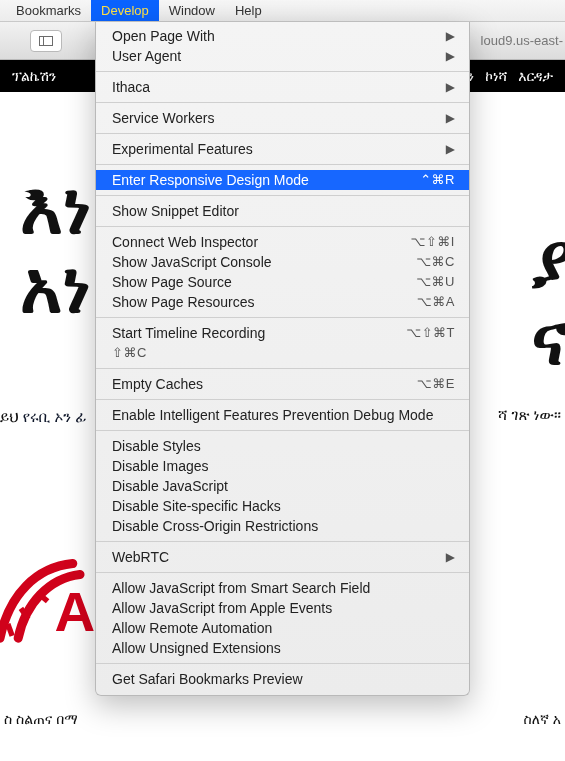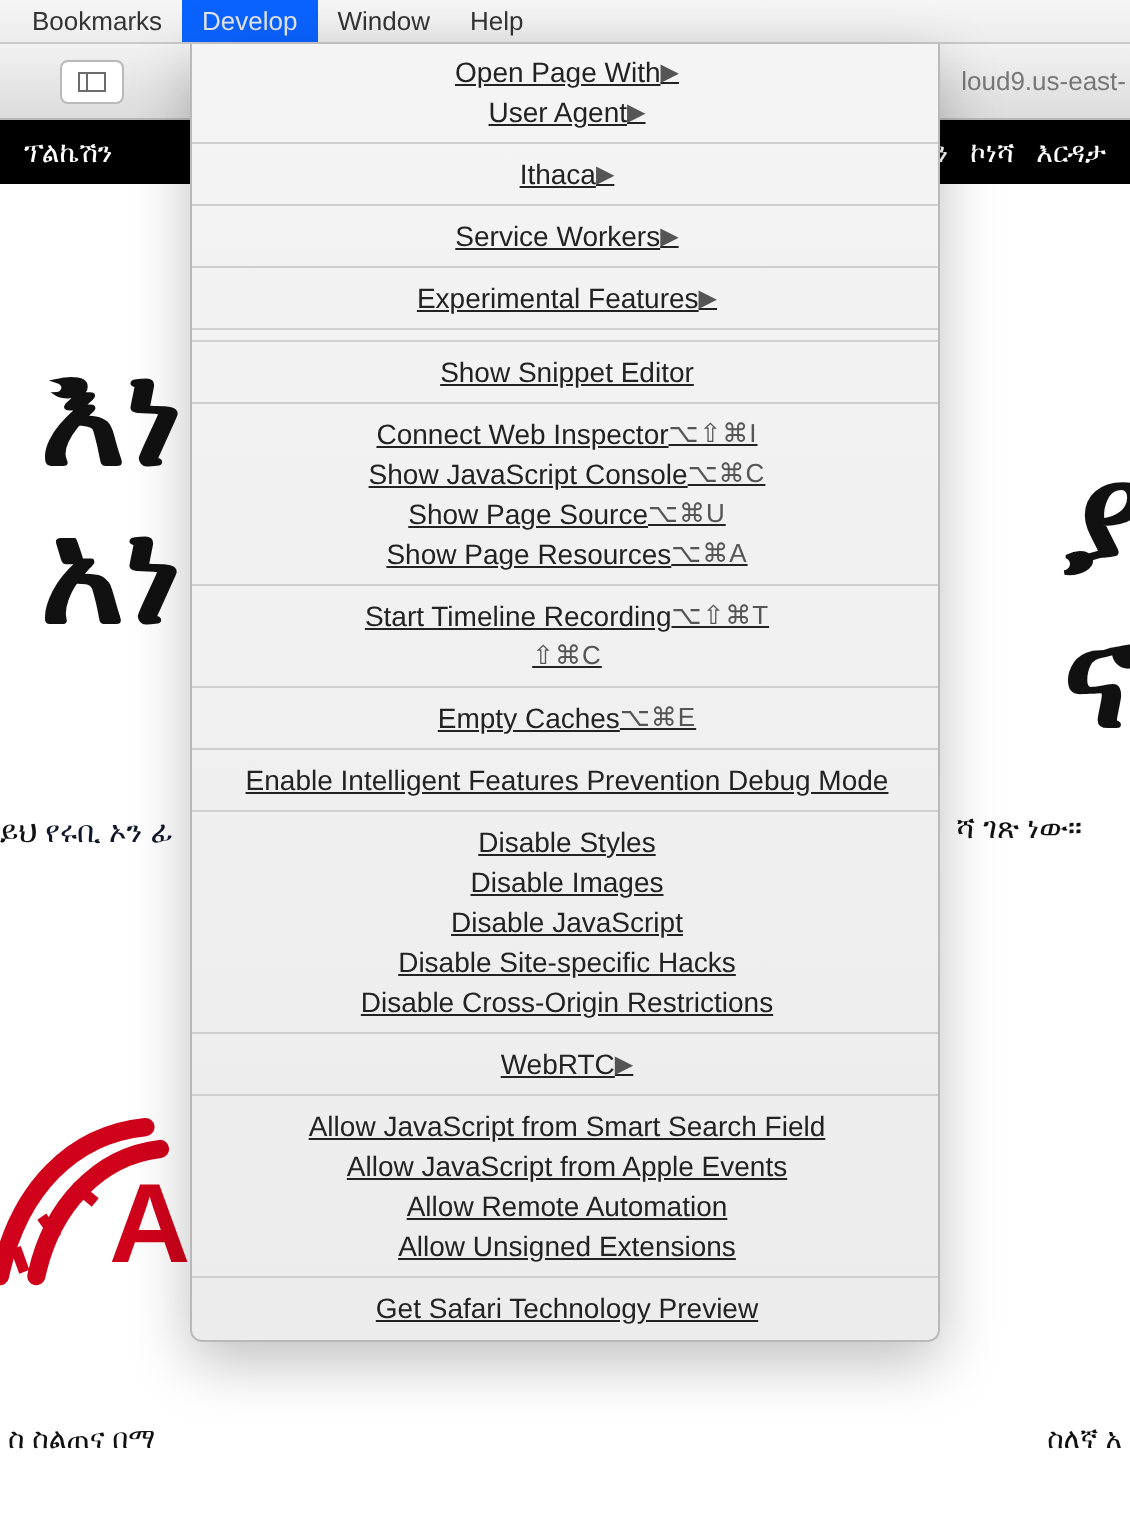--- a/index.html
+++ b/index.html
@@ -10,21 +10,21 @@
     height: 22px;
     background: linear-gradient(#f6f6f6,#ececec);
     border-bottom: 1px solid #c9c9c9;
     display: flex;
     align-items: flex-start;
     font-size: 13px;
     color: #333;
     padding-left: 6px;
   }
   .menubar .menu-item { padding: 0 10px; height: 100%; display:flex; align-items:center; }
-  .menubar .menu-item.active { background:#0a63ff; color:#e5e5e5; }
+  .menubar .menu-item.active { background:#0a63ff; color:#fde047; }
 
   
   .toolbar {
     height: 38px;
     background: linear-gradient(#f2f2f2,#dcdcdc);
     border-bottom:1px solid #b9b9b9;
     display:flex; align-items:center;
     padding: 0 8px;
     position: relative;
   }
@@ -85,24 +85,23 @@
     top:22px; left:95px; width:375px;
     background: linear-gradient(#f4f4f4,#ececec);
     border:1px solid #b9b9b9;
     border-top:none;
     box-shadow: 0 10px 30px rgba(0,0,0,0.25);
     border-bottom-left-radius:6px;border-bottom-right-radius:6px;
     padding:4px 0 6px 0;
     font-size:14px; color:#222;
   }
   .dropdown .row{
-    display:flex; align-items:center; justify-content:center;
+    display:flex; align-items:center; justify-content:space-between;
     padding: 2px 14px 2px 16px; height:20px; line-height:20px;
     white-space:nowrap;
-    text-decoration:underline;
   }
   .dropdown .row.selected{ background:#1767ff; color:#fff; }
   .dropdown .row .shortcut{ font-size:13px; color:#555; letter-spacing:0.5px; font-family: -apple-system, "Lucida Grande", sans-serif;}
   .dropdown .row.selected .shortcut{ color:#fff; }
   .dropdown .row .chev{ font-size:12px; color:#555; }
   .dropdown hr{
     border:none;border-top:1px solid #cfcfcf;margin:5px 0;
   }
 </style>
 </head>
@@ -138,21 +137,21 @@
       <span>አነ</span>
     </div>
   </div>
   <div class="hero-right-text">
       <span>ያ</span><br>
       <span>ና</span>
   </div>
   <div class="subline">
     <span>ይህ</span>
     <span style="color:#0f172a">የሩቢ ኦን ፊ</span>
-    <span style="float:right;padding-right:24px">ሻ ገጽ ነው።</span>
+    <span style="float:right;padding-right:4px">ሻ ገጽ ነው።</span>
   </div>
   <div class="rails-band">
     <div class="rails-logo">
       <svg viewBox="0 0 220 90" width="200">
         <path d="M0 88 C 10 40, 40 10, 80 6" stroke="#d0021b" stroke-width="10" fill="none" stroke-linecap="round"></path>
         <path d="M20 88 C 28 50, 54 22, 88 18" stroke="#d0021b" stroke-width="10" fill="none" stroke-linecap="round"></path>
         <rect x="8" y="72" width="6" height="14" fill="#d0021b" transform="rotate(-20 11 79)"></rect>
         <rect x="24" y="54" width="6" height="14" fill="#d0021b" transform="rotate(-35 27 61)"></rect>
         <rect x="44" y="36" width="6" height="14" fill="#d0021b" transform="rotate(-50 47 43)"></rect>
         <text x="60" y="80" font-family="Arial Black, sans-serif" font-size="62" font-weight="900" fill="#d0021b">AILS</text>
@@ -183,20 +182,24 @@
     <div class="row">
       <span>Service Workers</span>
       <span class="chev">▶</span>
     </div>
     <hr>
     <div class="row">
       <span>Experimental Features</span>
       <span class="chev">▶</span>
     </div>
     <hr>
+    <div class="row selected">
+      <span>Enter Responsive Design Mode</span>
+      <span class="shortcut">⌃⌘R</span>
+    </div>
     <hr>
     <div class="row">
       <span>Show Snippet Editor</span>
     </div>
     <hr>
     <div class="row">
       <span>Connect Web Inspector</span>
       <span class="shortcut">⌥⇧⌘I</span>
     </div>
     <div class="row">
@@ -257,15 +260,15 @@
       <span>Allow JavaScript from Apple Events</span>
     </div>
     <div class="row">
       <span>Allow Remote Automation</span>
     </div>
     <div class="row">
       <span>Allow Unsigned Extensions</span>
     </div>
     <hr>
     <div class="row">
-      <span>Get Safari Technology Preview</span>
+      <span>Get Safari Bookmarks Preview</span>
     </div>
   </div>
 
 </body></html>

